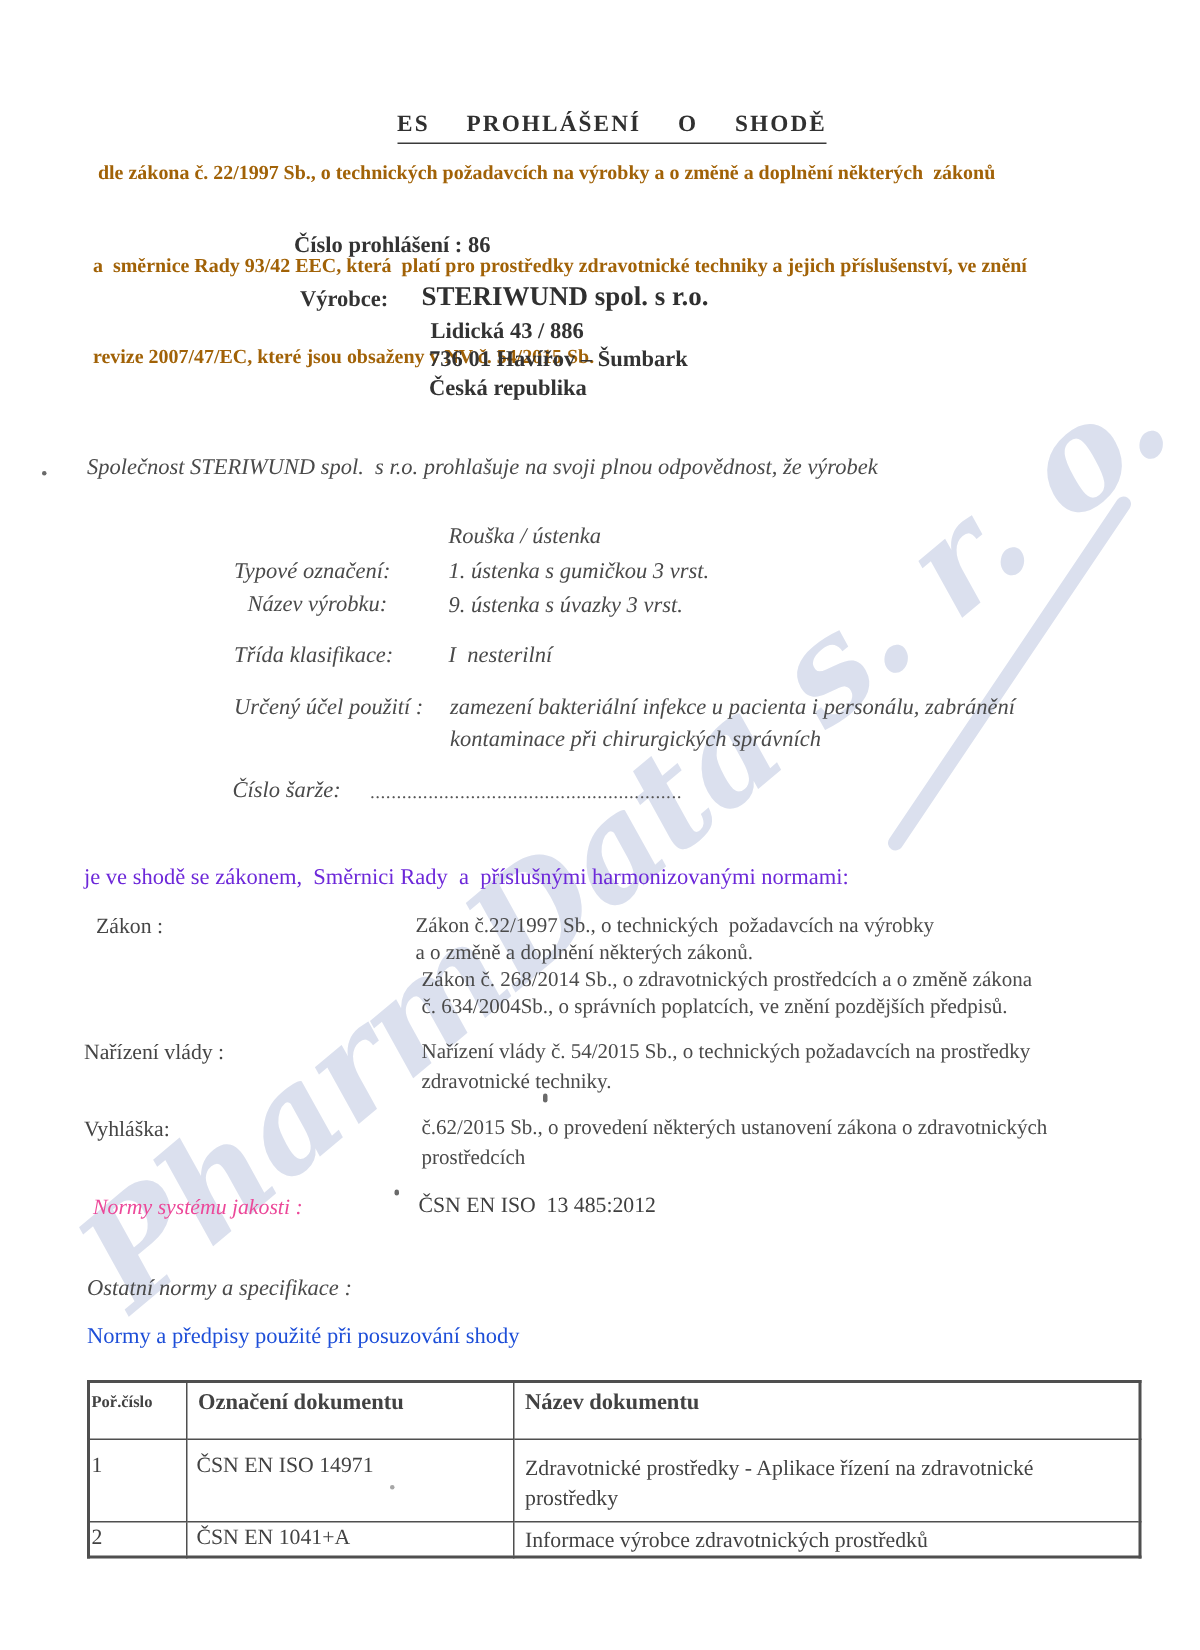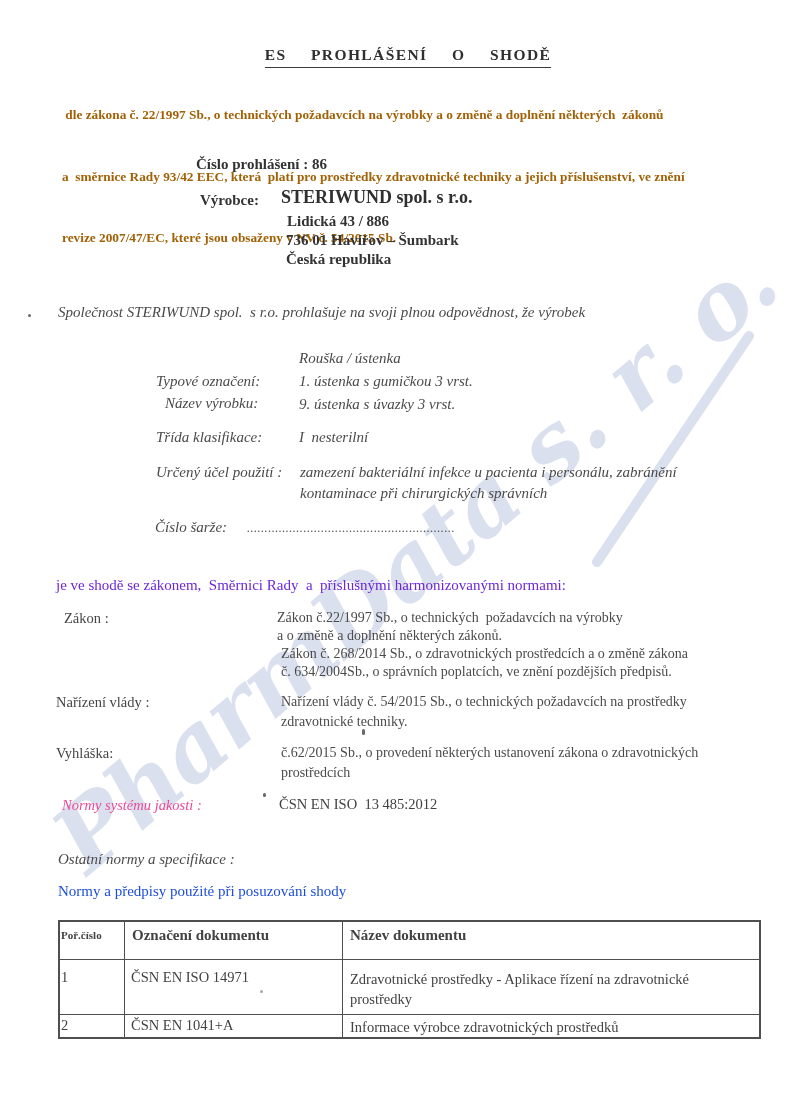--- a/index.html
+++ b/index.html
@@ -9,21 +9,21 @@
     background:#ffffff;
     overflow:hidden;
     font-family:"Liberation Serif","DejaVu Serif",serif;
     color:#3c3c3c;
   }
   .abs{position:absolute;white-space:pre;z-index:2;}
   .title-wrap{left:0;top:28px;width:800px;text-align:center;}
   .title{
     display:inline-block;
     font-weight:bold;font-size:15.5px;letter-spacing:1.4px;word-spacing:7px;
-    color:#303030;border-bottom:1.6px solid #3a3a3a;padding-bottom:3px;
+    color:#303030;border-bottom:1.6px solid #3a3a3a;padding-bottom:3px;margin-top:28px;
   }
   .intro{left:62px;top:64px;font-weight:bold;font-size:13.3px;line-height:20.5px;color:#a16207;}
   .decl-no{left:196px;top:156px;font-weight:bold;font-size:15px;color:#333;}
   .mfr-label{left:200px;top:192px;font-weight:bold;font-size:15px;color:#333;}
   .mfr-name{left:281px;top:187px;font-weight:bold;font-size:18px;color:#303030;}
   .addr{font-weight:bold;font-size:15px;color:#333;}
   .statement{left:58px;top:304px;font-style:italic;font-size:15px;color:#4a4a4a;}
   .f-label{font-style:italic;font-size:15px;color:#4a4a4a;}
   .f-value{font-style:italic;font-size:15px;color:#4a4a4a;text-align:right;}
   .dots{left:247px;top:521px;font-style:italic;font-size:12.5px;letter-spacing:0.4px;color:#555;}

